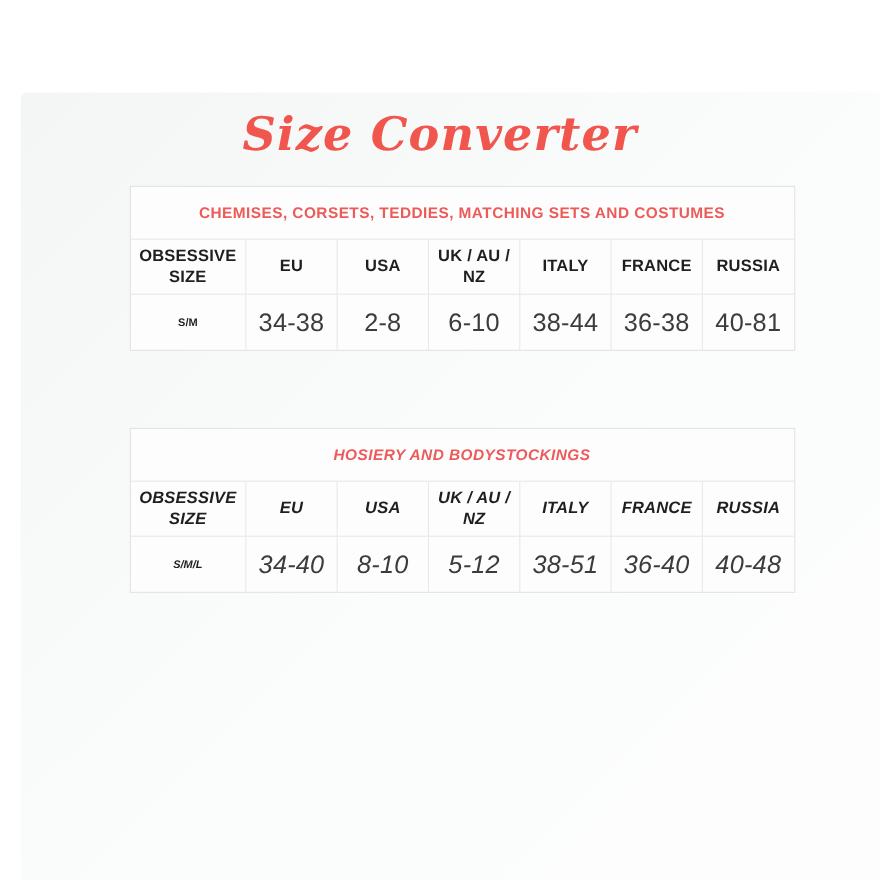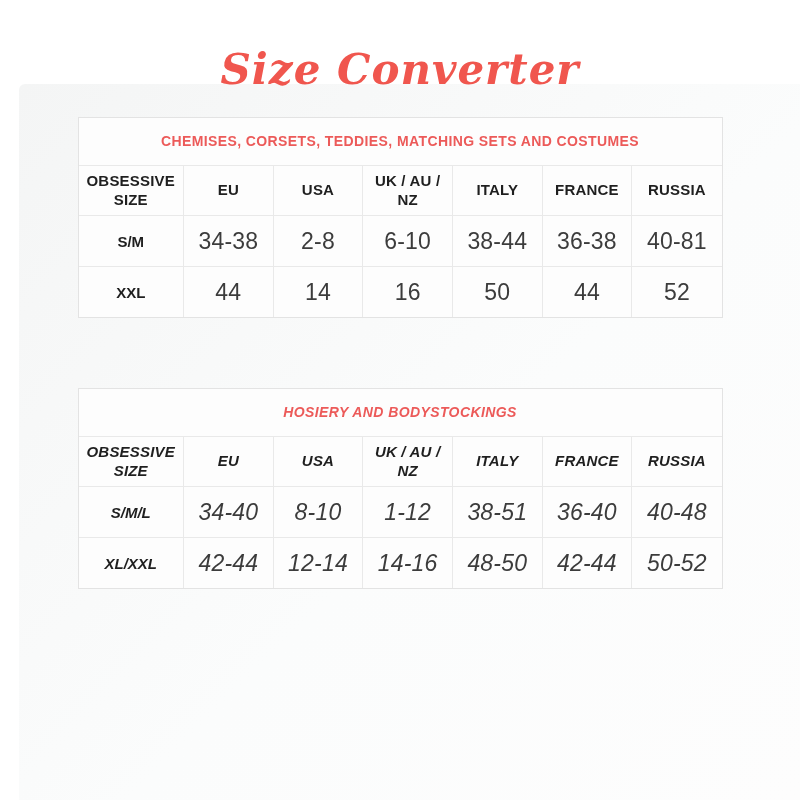--- a/index.html
+++ b/index.html
@@ -12,48 +12,49 @@
     background:var(--page-bg);
     font-family:"Liberation Sans",sans-serif;
   }
   .bg-panel{
     position:absolute;left:19px;top:84px;right:0;bottom:0;
     background:linear-gradient(135deg,#f4f5f5 0%,#fbfcfc 55%,#fdfdfd 100%);
     border-top-left-radius:6px;
   }
   .content{position:relative;width:645px;margin:0 auto;}
   .page-title{
-    margin:0;padding-top:44px;height:52px;line-height:52px;
+    margin:0;padding-top:96px;height:52px;line-height:52px;
     text-align:center;
     font-family:"DejaVu Serif",serif;font-style:italic;font-weight:600;
     font-size:42px;letter-spacing:1px;color:var(--title);
   }
   .size-table{
     margin-top:21px;border:1px solid var(--border);
     background:var(--table-bg);
+    margin-left:40px;
   }
   .size-table + .size-table{margin-top:70px;font-style:italic;}
   .table-caption{
     height:47px;line-height:47px;text-align:center;
     font-size:14px;font-weight:bold;letter-spacing:.4px;
     color:var(--accent);
     border-bottom:1px solid #e9e9e9;
   }
   table{width:100%;border-collapse:collapse;table-layout:fixed;border-style:hidden;}
   col.c-first{width:105px;}
   th,td{
     border:1px solid #e9e9e9;text-align:center;vertical-align:middle;
     padding:0 4px;
   }
   thead th{
     height:49px;font-size:15px;font-weight:bold;line-height:1.25;
     color:var(--heading-text);letter-spacing:.2px;
   }
   tbody th{
-    height:50px;font-size:15px;font-weight:bold;color:var(--heading-text);
+    height:50px;font-size:10px;font-weight:bold;color:var(--heading-text);
   }
   tbody td{
     height:50px;font-size:23px;font-weight:400;color:var(--value-text);
     letter-spacing:.2px;
   }
 </style>
 </head>
 <body>
 
 <div class="bg-panel"></div>
@@ -88,29 +89,20 @@
       <tbody>
           <tr>
             <th>S/M</th>
             <td>34-38</td>
             <td>2-8</td>
             <td>6-10</td>
             <td>38-44</td>
             <td>36-38</td>
             <td>40-81</td>
           </tr>
-          <tr>
-            <th>XXL</th>
-            <td>44</td>
-            <td>14</td>
-            <td>16</td>
-            <td>50</td>
-            <td>44</td>
-            <td>52</td>
-          </tr>
         </tbody>
     </table>
   </section>
 
   <section class="size-table">
     <div class="table-caption">HOSIERY AND BODYSTOCKINGS</div>
     <table>
       <colgroup>
           <col class="c-first">
           <col>
@@ -129,31 +121,22 @@
             <th>ITALY</th>
             <th>FRANCE</th>
             <th>RUSSIA</th>
           </tr>
         </thead>
       <tbody>
           <tr>
             <th>S/M/L</th>
             <td>34-40</td>
             <td>8-10</td>
-            <td>1-12</td>
+            <td>5-12</td>
             <td>38-51</td>
             <td>36-40</td>
             <td>40-48</td>
-          </tr>
-          <tr>
-            <th>XL/XXL</th>
-            <td>42-44</td>
-            <td>12-14</td>
-            <td>14-16</td>
-            <td>48-50</td>
-            <td>42-44</td>
-            <td>50-52</td>
           </tr>
         </tbody>
     </table>
   </section>
 
 </div>
 
 </body></html>

